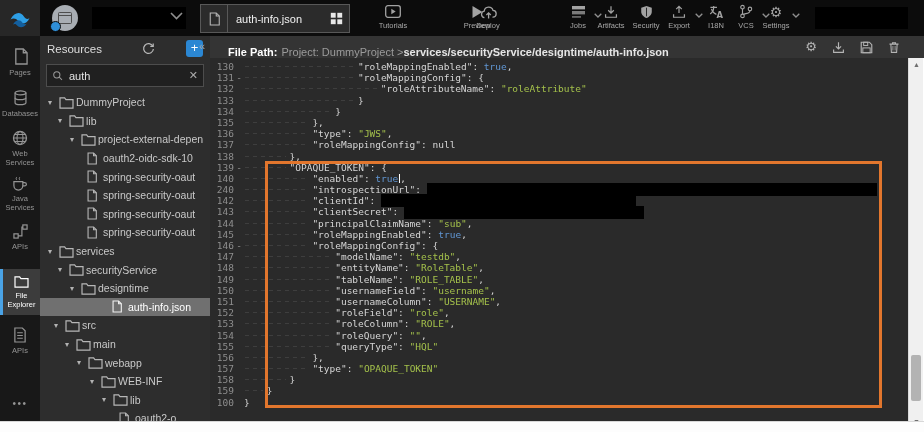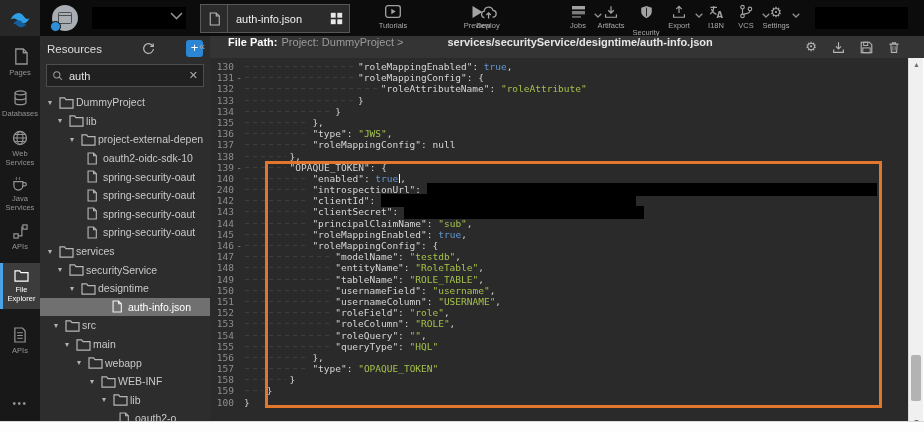--- a/index.html
+++ b/index.html
@@ -38,24 +38,24 @@
   .search-ico{color:#9a9a9a;margin-right:4px;}
   .search-input{flex:1;background:transparent;border:none;outline:none;color:#e3e3e3;font-size:11px;min-width:0;font-family:"Liberation Sans",sans-serif;}
   .clear-x{color:#ababab;font-size:11px;cursor:pointer;}
   .tree{position:absolute;left:0;right:0;top:57px;bottom:0;overflow:hidden;}
   .trow{height:18.6px;display:flex;align-items:center;font-size:10.5px;color:#c9c9c9;white-space:nowrap;overflow:hidden;cursor:pointer;}
   .trow .chev{width:10px;flex:none;font-size:8px;color:#b2b2b2;}
   .trow .ficon{width:13px;height:13px;margin:0 4px 0 1px;flex:none;color:#b6b6b6;}
   .trow.selected{background:#707070;color:#ffffff;}
   .trow.selected .ficon{color:#f0f0f0;}
   
-  .pathbar{left:210px;top:36px;width:714px;height:22px;background:#343434;display:flex;align-items:flex-start;font-size:11px;padding-left:18px;box-sizing:border-box;}
+  .pathbar{left:210px;top:36px;width:714px;height:22px;background:#343434;display:flex;align-items:flex-end;font-size:11px;padding-left:18px;box-sizing:border-box;}
   .pb-prefix{color:#ffffff;font-weight:bold;margin-right:4px;}
-  .pb-project{color:#9b9b9b;margin-right:20px;}
-  .pb-path{color:#e6e6e6;font-weight:bold;margin-left:24px;}
+  .pb-project{color:#9b9b9b;margin-right:0;}
+  .pb-path{color:#e6e6e6;font-weight:bold;}
   .pb-icons{position:absolute;right:24px;top:0;height:22px;display:flex;align-items:center;gap:15px;color:#b5b5b5;}
   .pb-icons .pbi{cursor:pointer;display:flex;align-items:center;}
   .collapse-ico{left:199px;top:40px;color:#a5a5a5;font-size:11px;}
   
   .editor{left:210px;top:58px;width:698px;height:363px;background:#2a2a2a;font-family:"DejaVu Sans Mono",monospace;font-size:9.5px;overflow:hidden;}
   .code-lines{position:absolute;left:0;top:3px;right:0;}
   .cl{height:11.2px;line-height:11.2px;display:flex;white-space:pre;align-items:center;}
   .gut{width:24px;flex:none;text-align:right;color:#8e8e8e;}
   .fold{width:10px;flex:none;text-align:center;color:#8e8e8e;}
   .ind{flex:none;position:relative;height:100%;}
@@ -161,21 +161,21 @@
       </div>
       <div class="abs tbtn" style="left: 589px;">
         <span class="ico">
           <svg width="14" height="14" viewBox="0 0 16 16">
             <path d="M8 1.5v7.5M4.8 6L8 9.2 11.2 6" fill="none" stroke="currentColor" stroke-width="1.4"></path>
             <path d="M1.8 10.5v3.5h12.4v-3.5" fill="none" stroke="currentColor" stroke-width="1.4"></path>
           </svg>
         </span>
         <span class="lbl">Artifacts</span>
       </div>
-      <div class="abs tbtn" style="left: 624px; gap: 7px;">
+      <div class="abs tbtn" style="left: 624px;">
         <span class="ico">
           <svg width="13" height="14" viewBox="0 0 16 17">
             <path d="M8 1L14.5 3.2V8.2c0 4-3.8 6.6-6.5 7.8C5.3 14.8 1.5 12.2 1.5 8.2V3.2Z" fill="currentColor"></path>
             <path d="M8 3.2v10.6" stroke="#0c0c0c" stroke-width="1"></path>
           </svg>
         </span>
         <span class="lbl">Security</span>
       </div>
       <div class="abs tbtn" style="left: 657px;">
         <span class="ico">
@@ -275,21 +275,21 @@
     <div class="sb-item" style="top: 188px;">
       <span class="sb-ico">
         <svg width="15" height="15" viewBox="0 0 16 16">
           <rect x="1" y="10.5" width="4.5" height="4.5" fill="none" stroke="currentColor" stroke-width="1.3"></rect>
           <rect x="10.5" y="1" width="4.5" height="4.5" fill="none" stroke="currentColor" stroke-width="1.3"></rect>
           <path d="M5.5 12.7h4V3.3h1" fill="none" stroke="currentColor" stroke-width="1.3"></path>
         </svg>
       </span>
       <span class="lbl">APIs</span>
     </div>
-    <div class="sb-item active" style="top: 227px;">
+    <div class="sb-item active" style="top: 233px;">
       <span class="sb-ico">
         <svg width="15" height="13" viewBox="0 0 16 14">
           <path d="M1 2h5l1.4 1.8H15V13H1z" fill="none" stroke="currentColor" stroke-width="1.3"></path>
         </svg>
       </span>
       <span class="lbl">File Explorer</span>
     </div>
     <div class="sb-item" style="top: 291px;">
       <span class="sb-ico">
         <svg width="14" height="16" viewBox="0 0 15 17">

